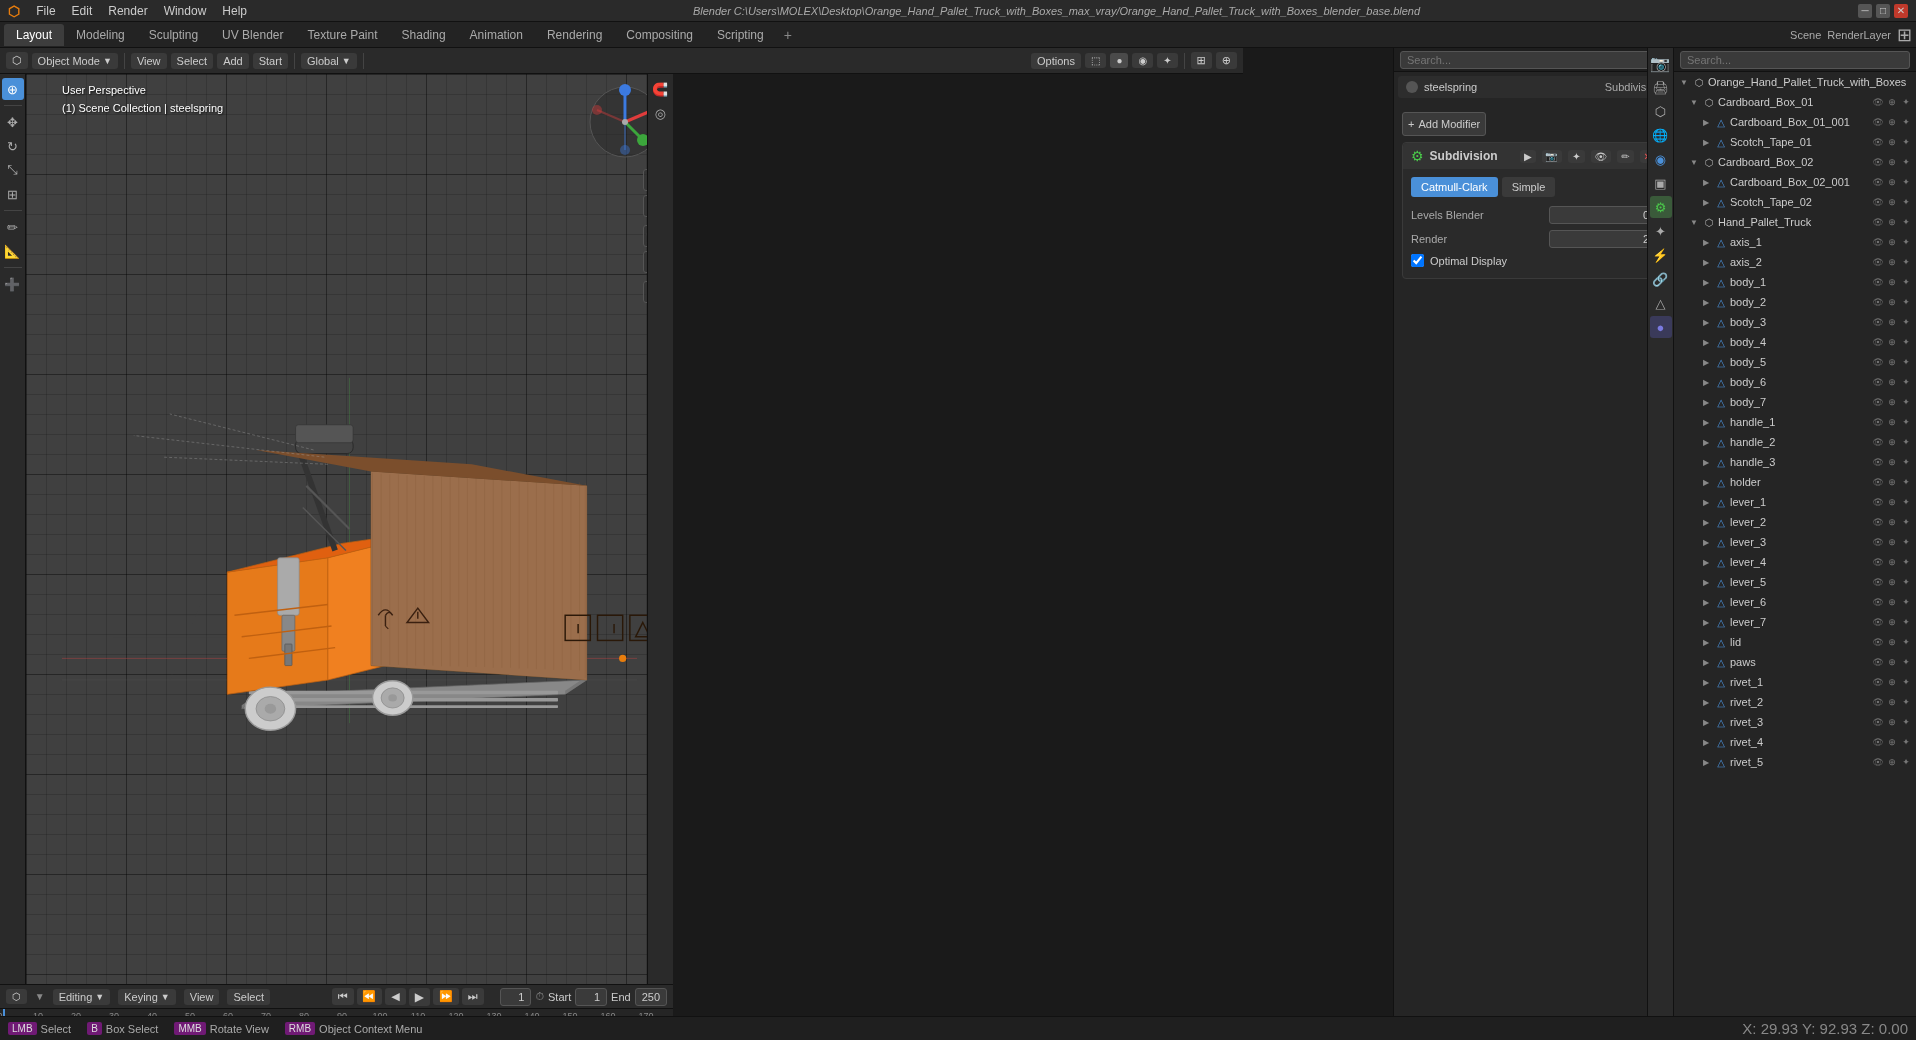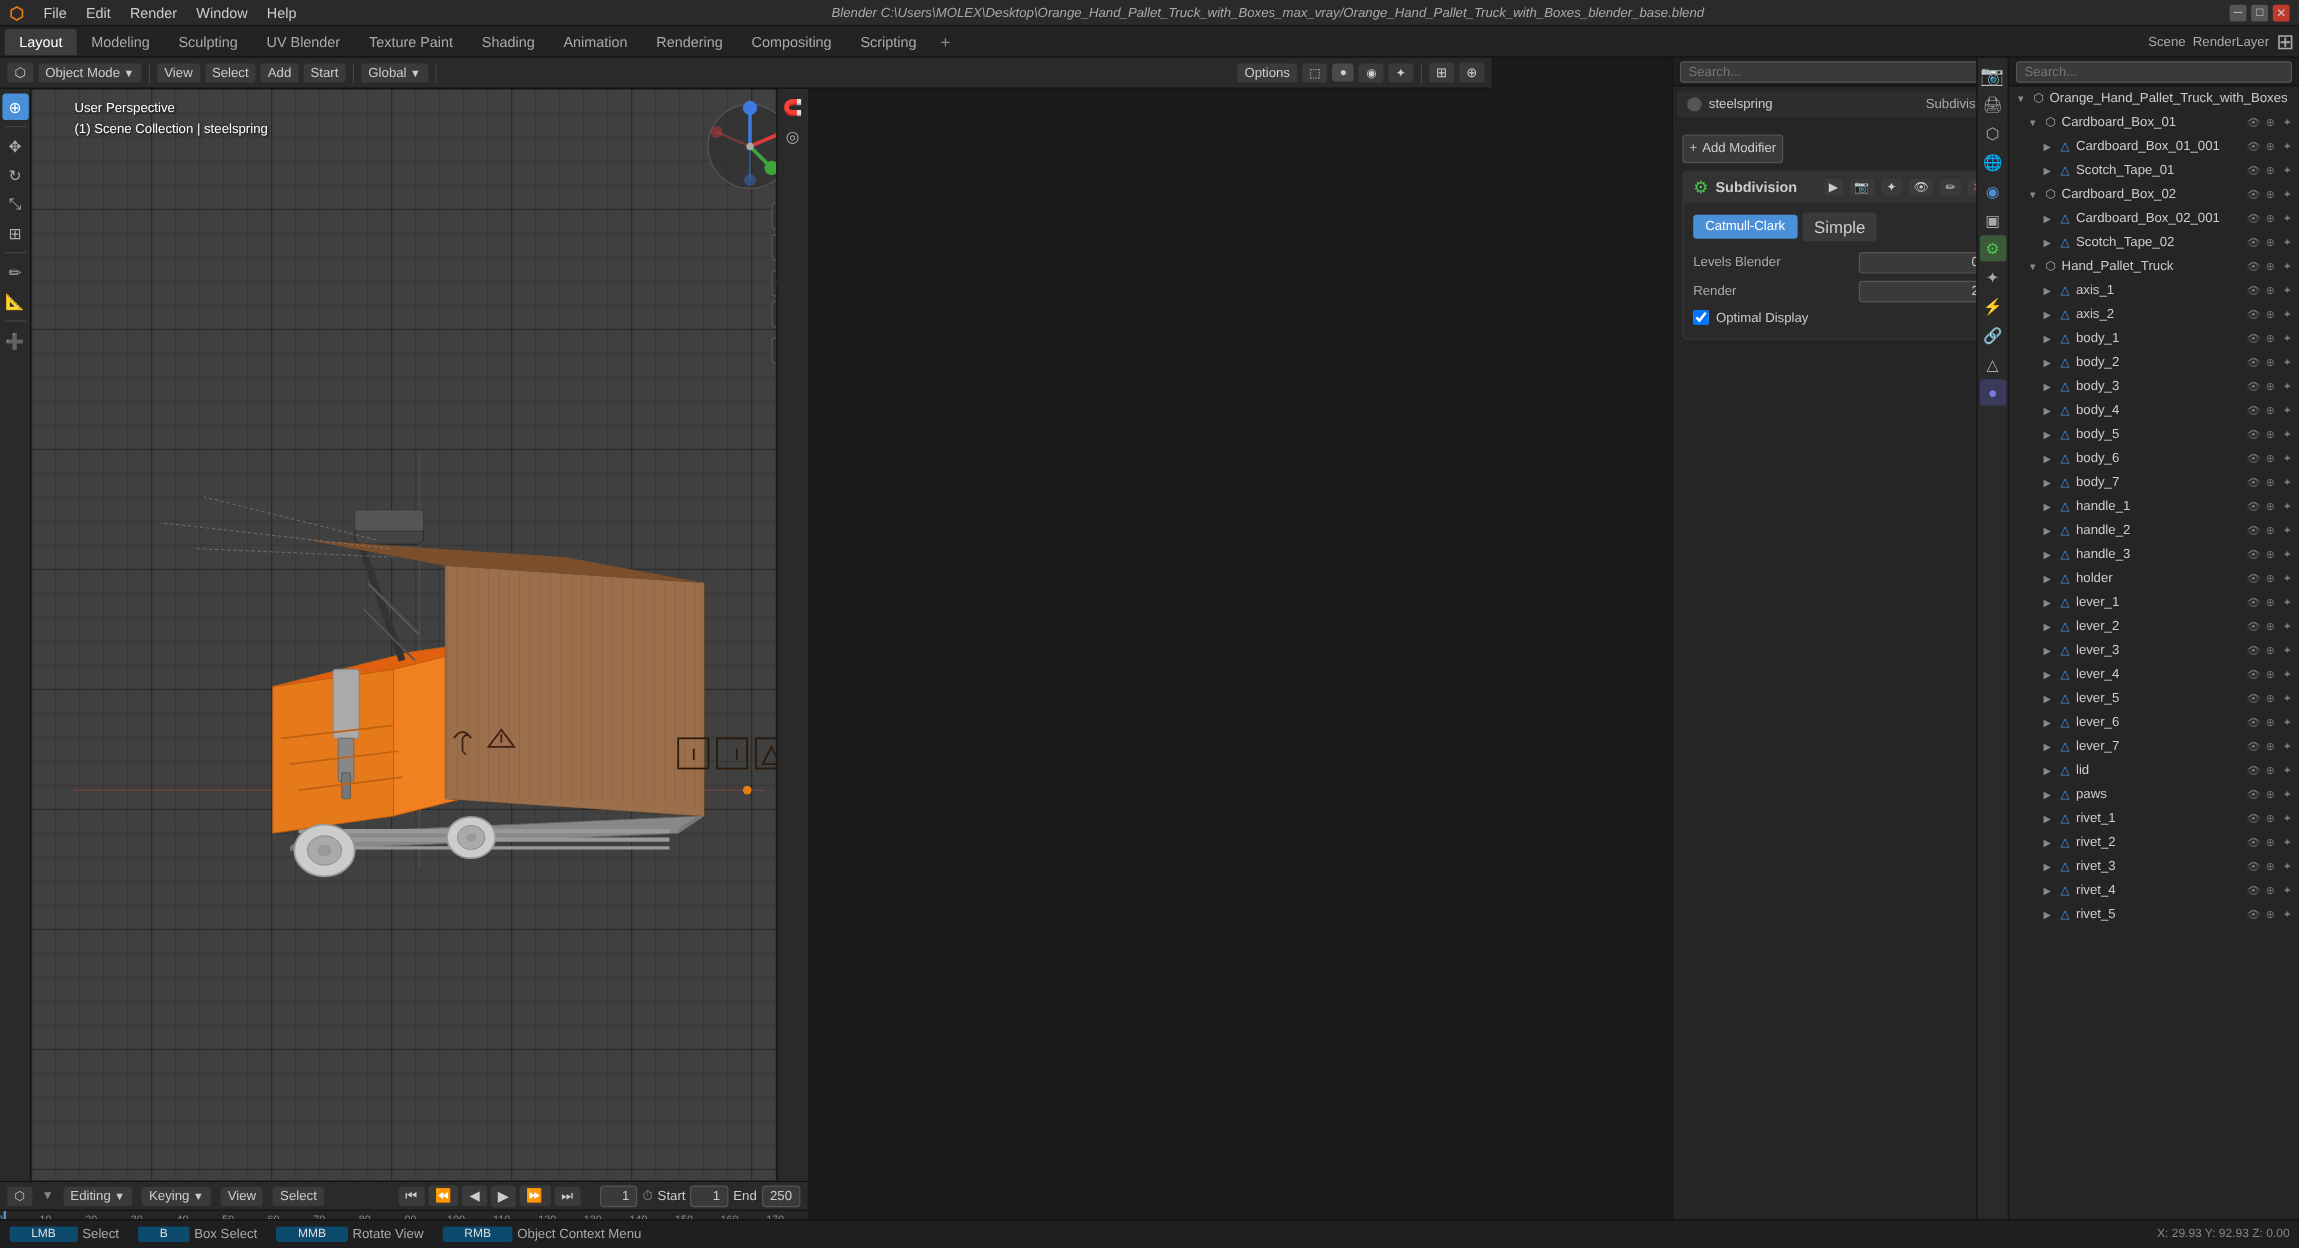--- a/index.html
+++ b/index.html
@@ -297,23 +297,23 @@
       z-index: 200;
     }
     .status-item {
       display: flex;
       align-items: center;
       gap: 4px;
       font-size: 11px;
       color: #aaa;
     }
     .status-key {
-      background: #0c4a6e;
+      background: #701a75;
       border-radius: 2px;
-      padding: 1px 18px;
+      padding: 1px 4px;
       font-size: 10px;
       color: #ddd;
       text-align: center;
     }
 
     
     #right-panel {
       position: absolute;
       top: 22px;
       right: 0;
@@ -480,21 +480,21 @@
       border-radius: 3px;
       font-size: 11px;
       cursor: pointer;
     }
     .simple-btn {
       background: #3a3a3a;
       border: none;
       color: #ccc;
       padding: 4px 10px;
       border-radius: 3px;
-      font-size: 14px;
+      font-size: 11px;
       cursor: pointer;
     }
     .props-row-inline {
       display: flex;
       align-items: center;
       padding: 3px 0;
       gap: 8px;
     }
     .inline-label {
       width: 130px;
@@ -1387,15 +1387,15 @@
   </div>
   <div class="status-item">
     <span class="status-key">MMB</span>
     <span>Rotate View</span>
   </div>
   <div class="status-item">
     <span class="status-key">RMB</span>
     <span>Object Context Menu</span>
   </div>
   <div style="margin-left:auto; display:flex; align-items:center; gap:8px;">
-    <span style="font-size:10px; color:#888;">X: 29.93 Y: 92.93 Z: 0.00</span>
+    <span style="font-size:15px; color:#888;">X: 29.93 Y: 92.93 Z: 0.00</span>
   </div>
 </div>
 
 </body></html>

